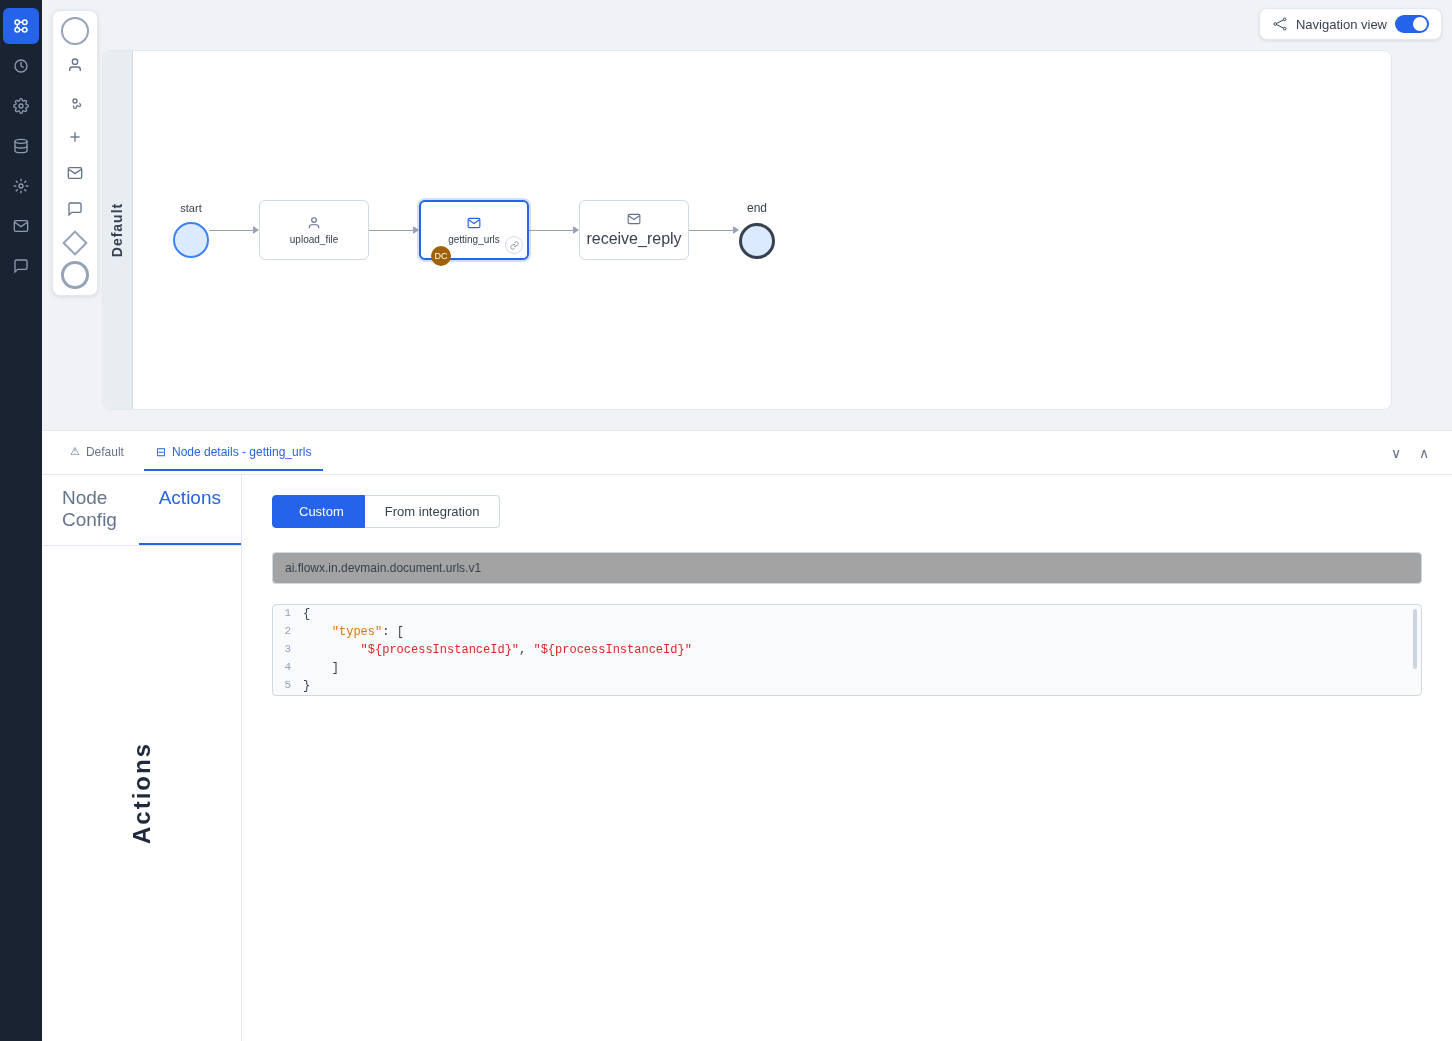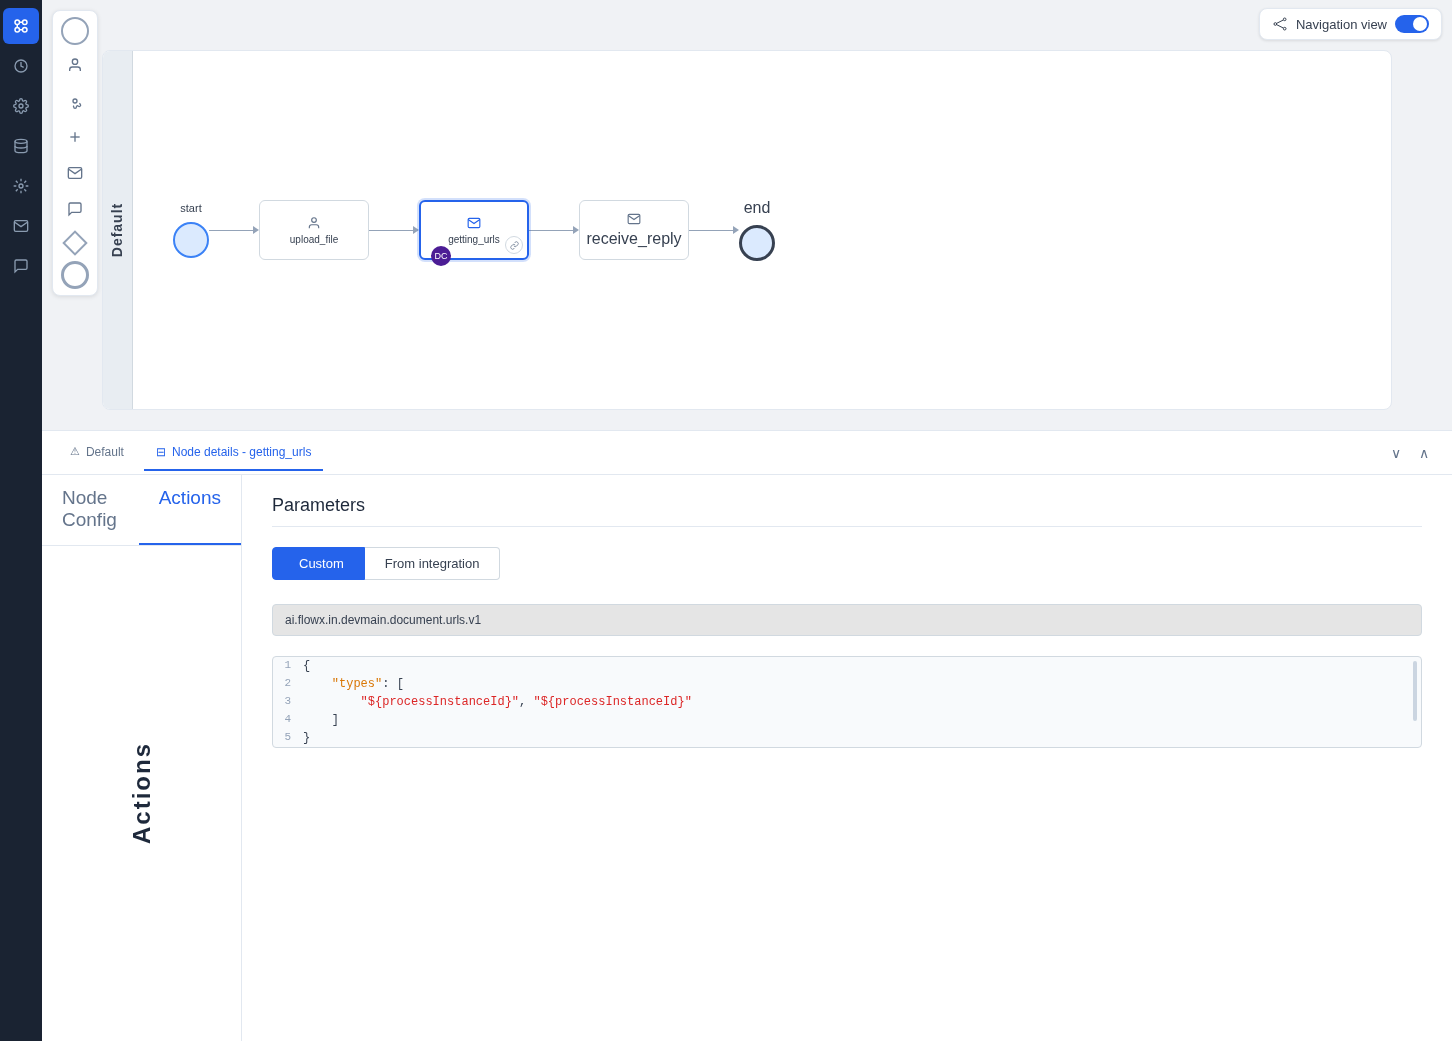--- a/index.html
+++ b/index.html
@@ -223,21 +223,21 @@
       box-shadow: 0 0 0 2px rgba(37,99,235,0.2);
     }
 
     .node-badge {
       position: absolute;
       bottom: -8px;
       left: 10px;
       width: 20px;
       height: 20px;
       border-radius: 50%;
-      background: #4c1d95;
+      background: #a16207;
       color: white;
       font-size: 9px;
       font-weight: normal;
       display: flex;
       align-items: center;
       justify-content: center;
     }
     .node-badge-link {
       position: absolute;
       bottom: 4px;
@@ -398,21 +398,21 @@
       margin-bottom: 8px;
     }
 
     .field-input {
       width: 100%;
       padding: 8px 12px;
       border: 1px solid #d1d9e0;
       border-radius: 4px;
       font-size: 12px;
       color: #374151;
-      background: #e5e5e5;
+      background: #a3a3a3;
       margin-bottom: 20px;
     }
 
     .code-editor {
       border: 1px solid #d1d9e0;
       border-radius: 4px;
       background: #f8fafc;
       font-family: 'Courier New', monospace;
       font-size: 12px;
       overflow: hidden;
@@ -608,21 +608,21 @@
             <span style="font-size:16px;color:#374151;">receive_reply</span>
           </div>
         </div>
 
         <div class="flow-arrow">
           <div class="flow-arrow-line"></div>
           <div class="flow-arrow-head"></div>
         </div>
 
         <div class="flow-node">
-          <div style="font-size:16px;color:#374151;margin-bottom:8px;">end</div>
+          <div style="font-size:12px;color:#374151;margin-bottom:8px;">end</div>
           <div class="node-end"></div>
         </div>
       </div>
     </div>
   </div>
 
   <div class="bottom-panel">
 
     <div class="panel-tabs-bar">
       <div class="panel-tab">
@@ -647,21 +647,20 @@
           <div class="sub-tab-item">Node Config</div>
           <div class="sub-tab-item active">Actions</div>
         </div>
 
         <div style="flex:1;display:flex;align-items:center;justify-content:center;">
           <div style="writing-mode:vertical-rl;transform:rotate(180deg);font-size:24px;font-weight:700;color:#1e293b;letter-spacing:2px;">Actions</div>
         </div>
       </div>
 
       <div class="panel-main">
-        <div class="section-title">Parameters</div>
 
         
         <div class="param-toggle-group">
           <button class="param-toggle-btn active">Custom</button>
           <button class="param-toggle-btn">From integration</button>
         </div>
 
         
         <input class="field-input" type="text" value="ai.flowx.in.devmain.document.urls.v1" style="">
 

